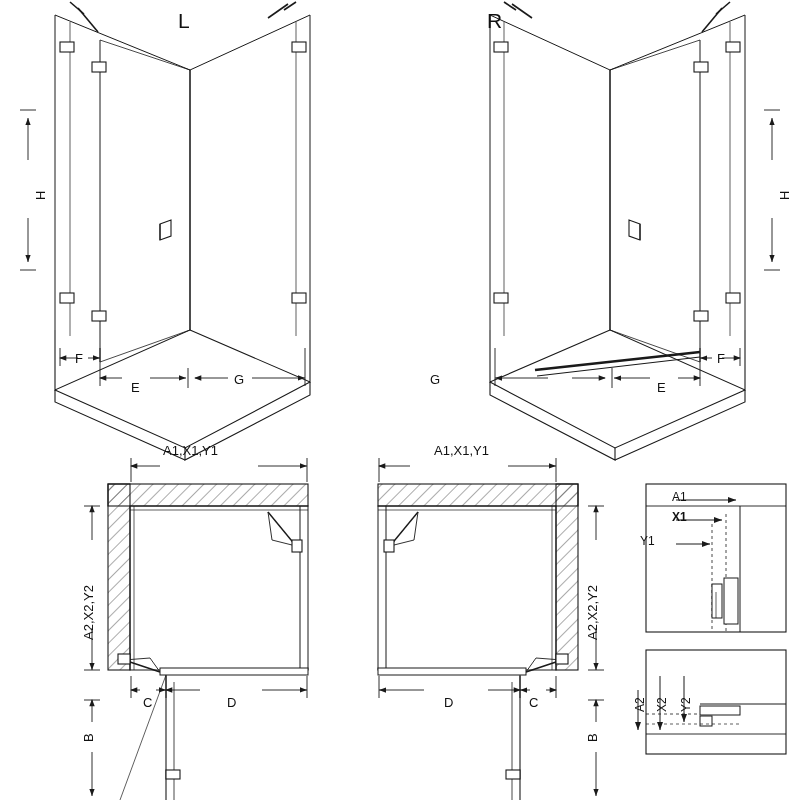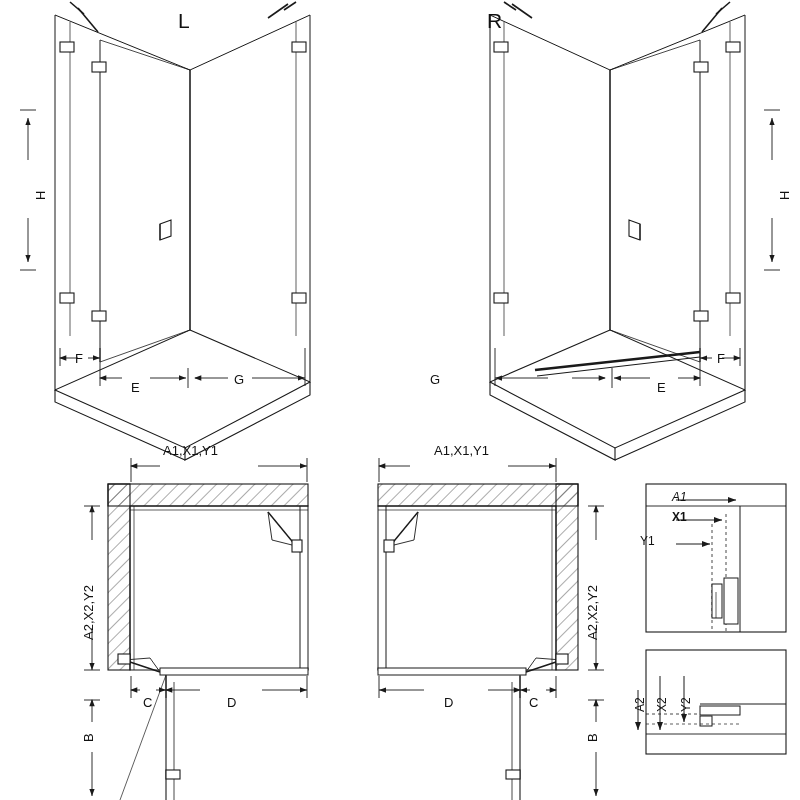--- a/index.html
+++ b/index.html
@@ -314,19 +314,19 @@
 <div class="lbl" style="left:143px; top:696px;">C</div>
 <div class="lbl" style="left:227px; top:696px;">D</div>
 <div class="lbl vert" style="left:82px; top:742px;">B</div>
 
 <div class="lbl" style="left:434px; top:444px;">A1,X1,Y1</div>
 <div class="lbl vert" style="left:586px; top:640px;">A2,X2,Y2</div>
 <div class="lbl" style="left:444px; top:696px;">D</div>
 <div class="lbl" style="left:529px; top:696px;">C</div>
 <div class="lbl vert" style="left:586px; top:742px;">B</div>
 
-<div class="lbl" style="left:672px; top:491px; font-size:12px;font-style:italic;">A1</div>
+<div class="lbl" style="left:672px; top:491px; font-size:12px;">A1</div>
 <div class="lbl" style="left:672px; top:511px; font-size:12px;font-weight:bold;">X1</div>
 <div class="lbl" style="left:640px; top:535px; font-size:12px;">Y1</div>
 
 <div class="lbl vert" style="left:634px; top:712px; font-size:12px;">A2</div>
 <div class="lbl vert" style="left:656px; top:712px; font-size:12px;">X2</div>
 <div class="lbl vert" style="left:680px; top:712px; font-size:12px;">Y2</div>
 
 </body></html>

